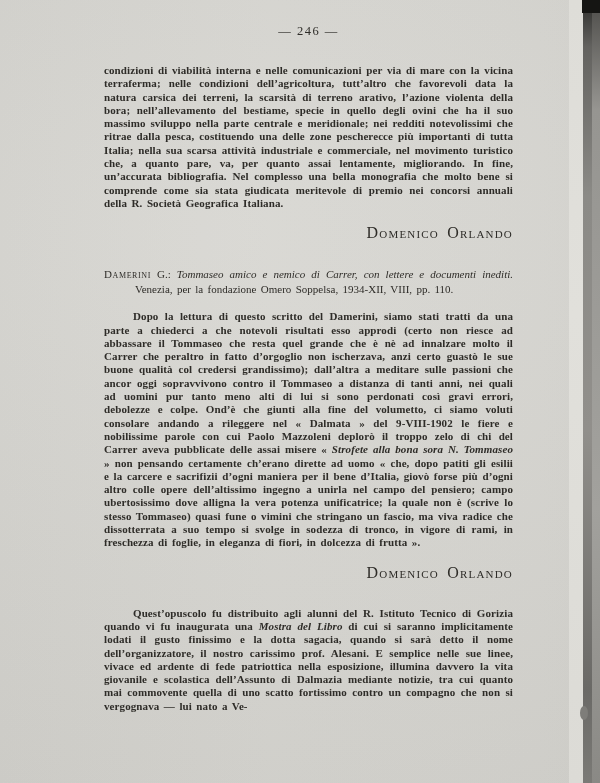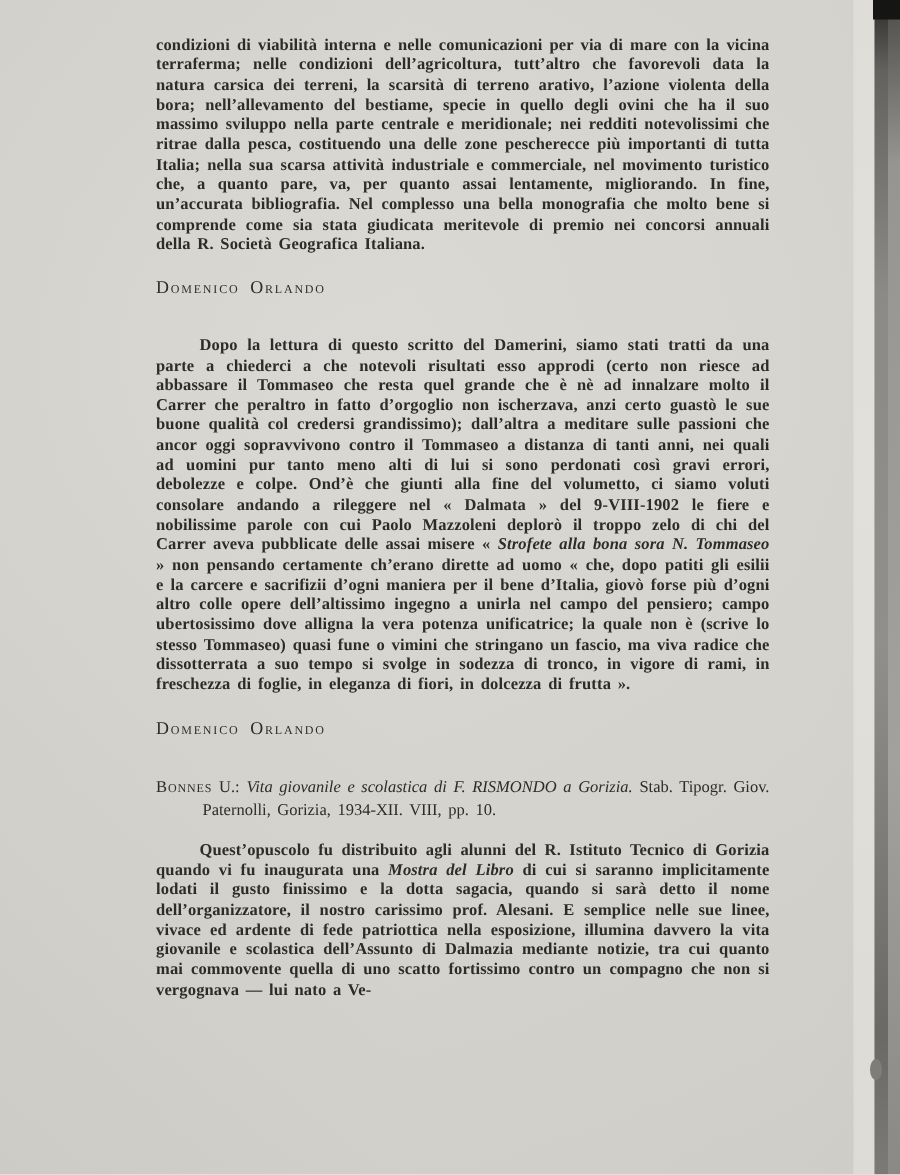--- a/index.html
+++ b/index.html
@@ -49,23 +49,23 @@
     margin: 0;
     font-size: 11px;
     line-height: 13.3px;
     text-align: justify;
     word-spacing: 1.6px;
     letter-spacing: 0.1px;
     font-weight: bold;
   }
   p.indented { text-indent: 29px; }
   .signature {
-    text-align: left;
+    text-align: right;
     font-variant: small-caps;
-    font-size: 12px;
+    font-size: 16px;
     letter-spacing: 1.2px;
     word-spacing: 3px;
     margin: 14px 0 25px 0;
   }
   .entry-heading {
     margin: 0 0 13px 0;
     font-size: 11px;
     line-height: 15px;
     text-align: justify;
     word-spacing: 1.6px;
@@ -81,28 +81,29 @@
 <div class="scan-page">
 
   <div class="edge-highlight"></div>
   <div class="edge-dark-line"></div>
   <div class="edge-outer"></div>
   <div class="edge-corner"></div>
   <div class="edge-blob"></div>
 
   <div class="text-col">
 
+    <div class="page-number">— 246 —</div>
 
     <p class="body"><span>condizioni di viabilità interna e nelle comunicazioni per via di mare con la vicina terraferma; nelle condizioni dell’agricoltura, tutt’altro che favorevoli data la natura carsica dei terreni, la scarsità di terreno arativo, l’azione violenta della bora; nell’allevamento del bestiame, specie in quello degli ovini che ha il suo massimo sviluppo nella parte centrale e meridionale; nei redditi notevolissimi che ritrae dalla pesca, costituendo una delle zone pescherecce più importanti di tutta Italia; nella sua scarsa attività industriale e commerciale, nel movimento turistico che, a quanto pare, va, per quanto assai lentamente, migliorando. In fine, un’accurata bibliografia. Nel complesso una bella monografia che molto bene si comprende come sia stata giudicata meritevole di premio nei concorsi annuali della R. Società Geografica Italiana.</span></p>
 
     <div class="signature">Domenico Orlando</div>
 
+    <p class="entry-heading"><span class="seg-sc">Damerini</span><span> G.: </span><span class="seg-i">Tommaseo amico e nemico di Carrer, con lettere e documenti inediti.</span><span> Venezia, per la fondazione Omero Soppelsa, 1934-XII, VIII, pp. 110.</span></p>
 
     <p class="body indented"><span>Dopo la lettura di questo scritto del Damerini, siamo stati tratti da una parte a chiederci a che notevoli risultati esso approdi (certo non riesce ad abbassare il Tommaseo che resta quel grande che è nè ad innalzare molto il Carrer che peraltro in fatto d’orgoglio non ischerzava, anzi certo guastò le sue buone qualità col credersi grandissimo); dall’altra a meditare sulle passioni che ancor oggi sopravvivono contro il Tommaseo a distanza di tanti anni, nei quali ad uomini pur tanto meno alti di lui si sono perdonati così gravi errori, debolezze e colpe. Ond’è che giunti alla fine del volumetto, ci siamo voluti consolare andando a rileggere nel « Dalmata » del 9-VIII-1902 le fiere e nobilissime parole con cui Paolo Mazzoleni deplorò il troppo zelo di chi del Carrer aveva pubblicate delle assai misere « </span><span class="seg-i">Strofete alla bona sora N. Tommaseo</span><span> » non pensando certamente ch’erano dirette ad uomo « che, dopo patiti gli esilii e la carcere e sacrifizii d’ogni maniera per il bene d’Italia, giovò forse più d’ogni altro colle opere dell’altissimo ingegno a unirla nel campo del pensiero; campo ubertosissimo dove alligna la vera potenza unificatrice; la quale non è (scrive lo stesso Tommaseo) quasi fune o vimini che stringano un fascio, ma viva radice che dissotterrata a suo tempo si svolge in sodezza di tronco, in vigore di rami, in freschezza di foglie, in eleganza di fiori, in dolcezza di frutta ».</span></p>
 
     <div class="signature">Domenico Orlando</div>
 
-    <p class="entry-heading"><span class="seg-sc">Bonnes</span><span> U.: </span><span class="seg-i">Vita giovanile e scolastica di F. RISMONDO a Gorizia.</span><span> Stab. Tipogr. Giov. Paternolli, Gorizia, 1934-XII. VIII, pp. 10.</span></p>
 
     <p class="body indented"><span>Quest’opuscolo fu distribuito agli alunni del R. Istituto Tecnico di Gorizia quando vi fu inaugurata una </span><span class="seg-i">Mostra del Libro</span><span> di cui si saranno implicitamente lodati il gusto finissimo e la dotta sagacia, quando si sarà detto il nome dell’organizzatore, il nostro carissimo prof. Alesani. E semplice nelle sue linee, vivace ed ardente di fede patriottica nella esposizione, illumina davvero la vita giovanile e scolastica dell’Assunto di Dalmazia mediante notizie, tra cui quanto mai commovente quella di uno scatto fortissimo contro un compagno che non si vergognava — lui nato a Ve-</span></p>
 
   </div>
 </div>
 
 </body></html>

